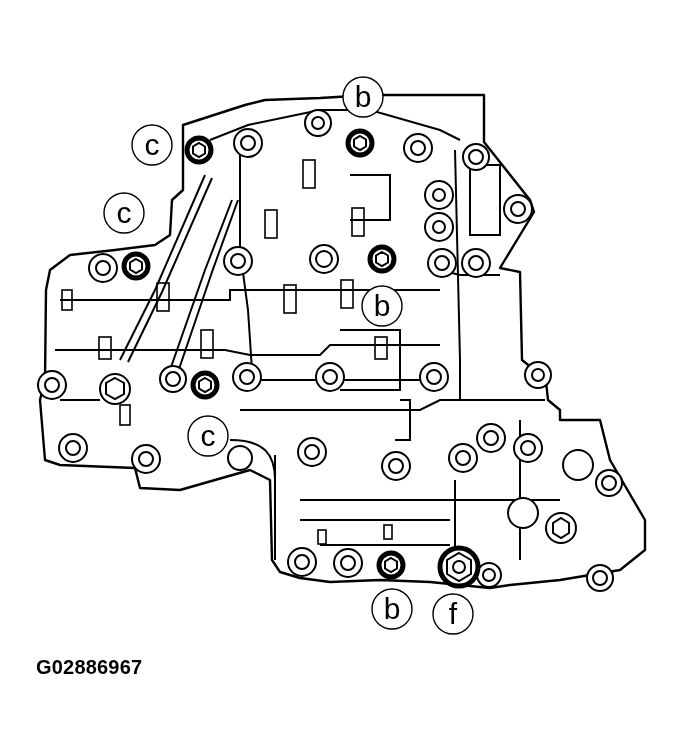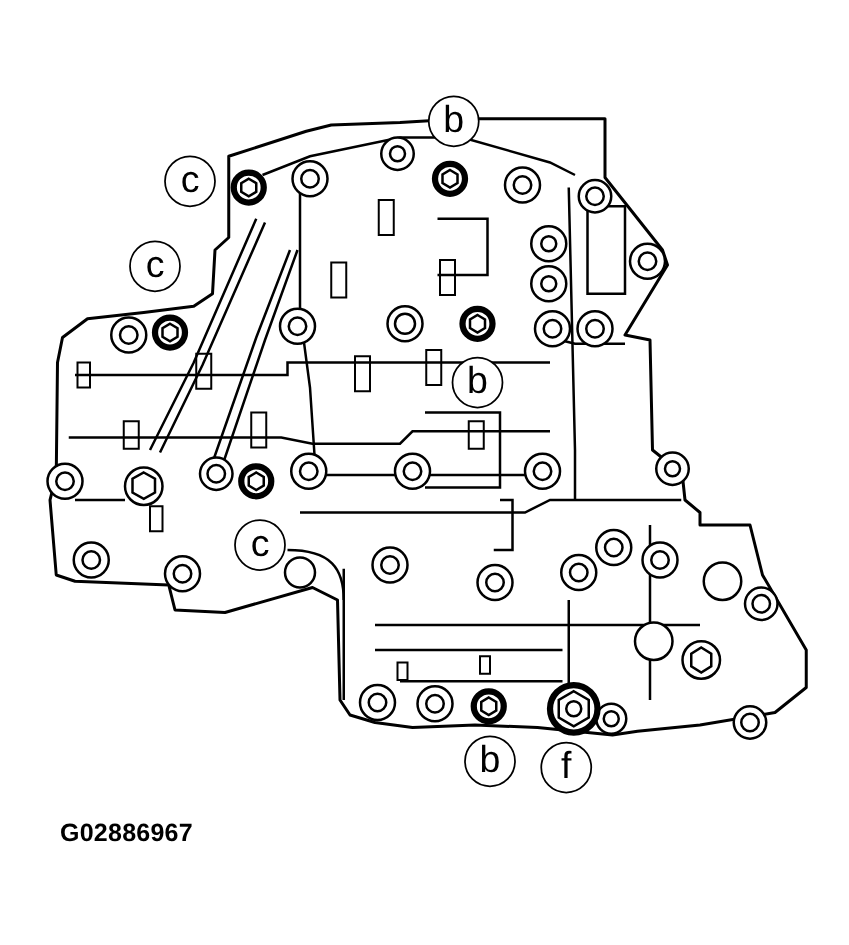--- a/index.html
+++ b/index.html
@@ -7,21 +7,21 @@
   #diagram { position: absolute; left: 0; top: 0; width: 679px; height: 756px; }
   .outline { fill: none; stroke: #000; stroke-width: 2.4; stroke-linejoin: round; }
   .inner { fill: none; stroke: #000; stroke-width: 2; }
   .thin { fill: none; stroke: #000; stroke-width: 1.6; }
   .hole { fill: #fff; stroke: #000; stroke-width: 2; }
   .boss { fill: #fff; stroke: #000; stroke-width: 2; }
   .bolt-outer { fill: #fff; stroke: #000; stroke-width: 5; }
   .bolt-hex { fill: #fff; stroke: #000; stroke-width: 2; }
   .callout-circle { fill: #fff; stroke: #000; stroke-width: 1.4; }
   .callout-text { font-family: "Liberation Sans", sans-serif; font-size: 30px; fill: #000; text-anchor: middle; dominant-baseline: central; }
-  .figure-id { position: absolute; left: 48px; top: 656px; font-family: "Liberation Sans", sans-serif; font-size: 20px; font-weight: bold; color: #000; letter-spacing: 0.2px; }
+  .figure-id { position: absolute; left: 36px; top: 656px; font-family: "Liberation Sans", sans-serif; font-size: 20px; font-weight: bold; color: #000; letter-spacing: 0.2px; }
 </style>
 </head>
 <body>
 
 <svg id="diagram" viewBox="0 0 679 756" xmlns="http://www.w3.org/2000/svg">
 
   <g>
     <path class="outline" d="M 183 135 L 183 125 L 245 105 L 265 100 L 320 98 L 370 95 L 445 95 L 484 95 L 484 142 L 530 200 L 534 212 L 500 268 L 520 272 L 522 360 L 532 368 L 545 372 L 548 400 L 560 410 L 560 420 L 600 420 L 610 460 L 645 520 L 645 550 L 620 570 L 560 580 L 510 585 L 490 588 L 430 582 L 380 580 L 330 582 L 300 578 L 280 572 L 272 560 L 270 480 L 250 470 L 180 490 L 140 488 L 135 468 L 60 465 L 45 460 L 40 400 L 45 380 L 46 290 L 50 270 L 70 255 L 115 250 L 155 245 L 170 235 L 172 200 L 183 190 Z"></path>
 
     <path class="inner" d="M 210 140 L 248 125 L 320 110 L 370 110 L 440 130 L 460 140"></path>

